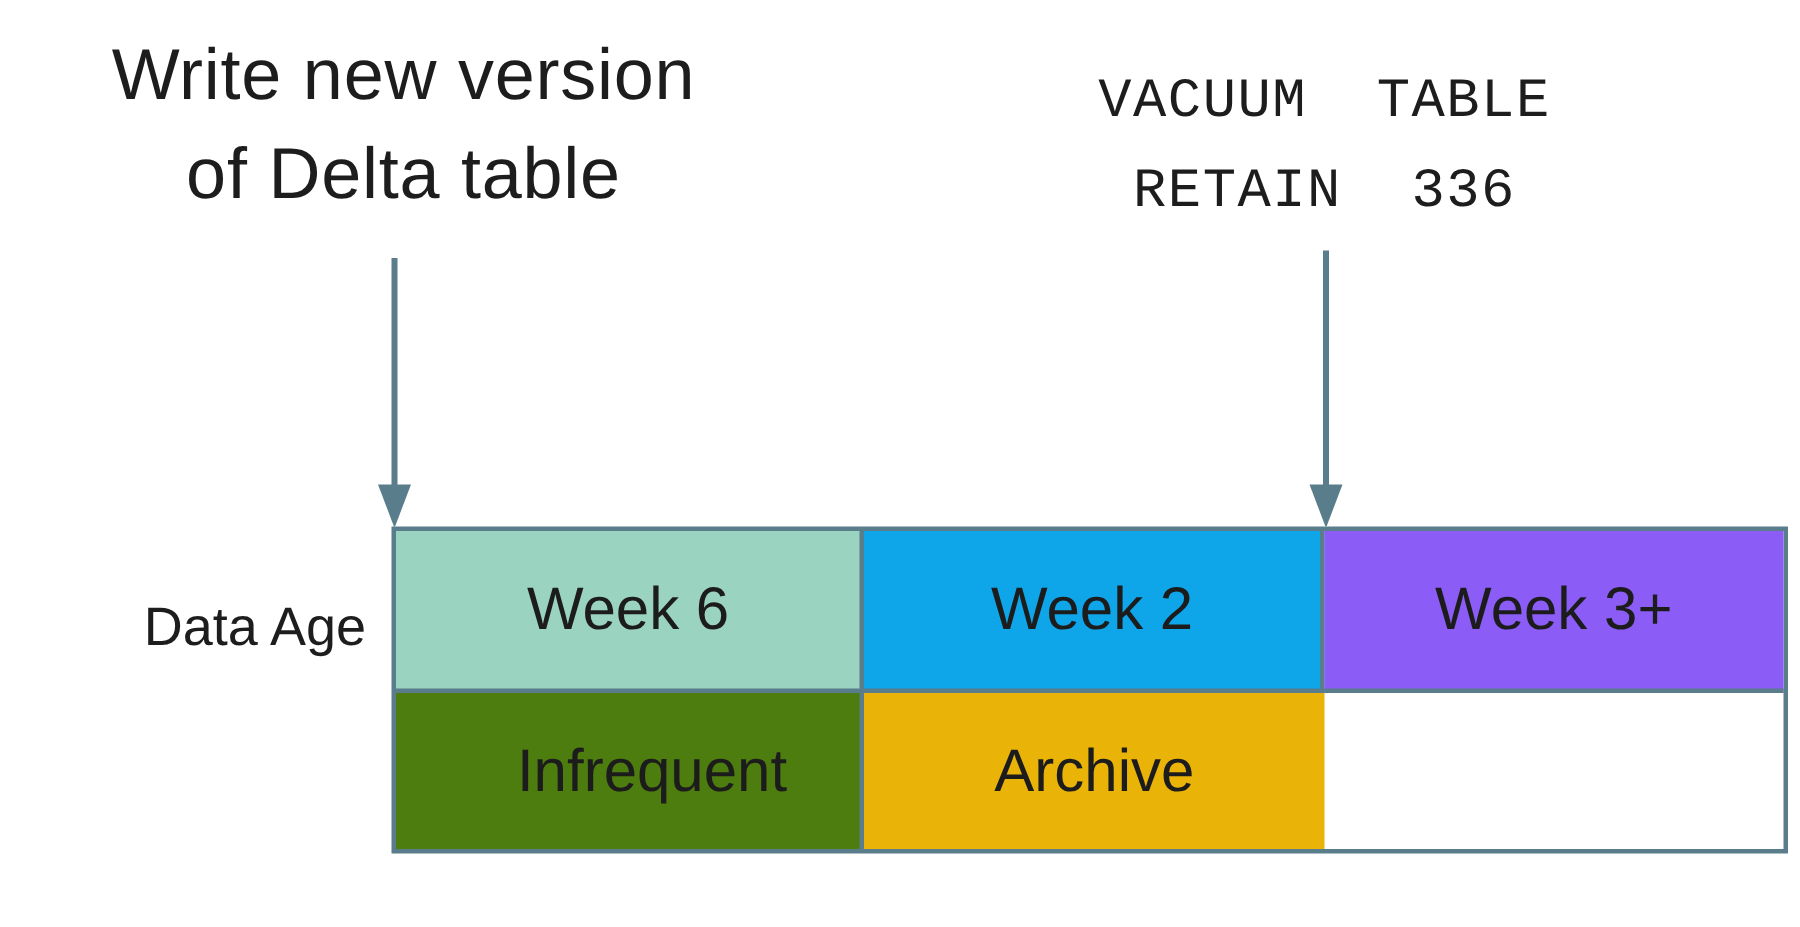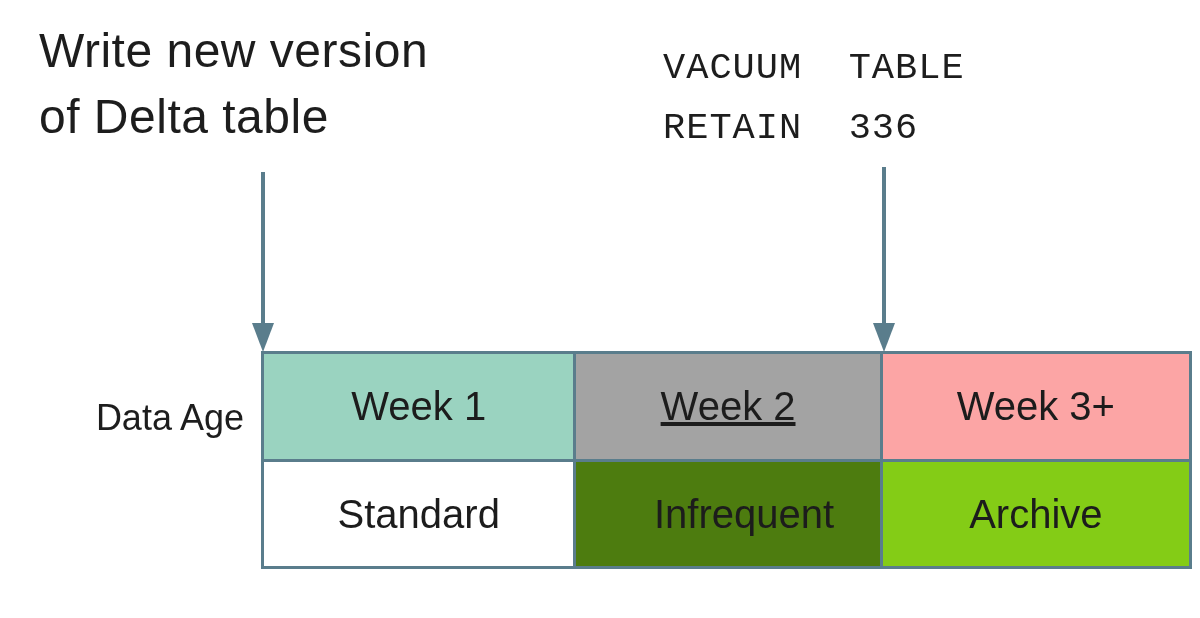--- a/index.html
+++ b/index.html
@@ -13,21 +13,21 @@
     height: 618px;
     background: #ffffff;
     font-family: "Liberation Sans", sans-serif;
     color: #1d1d1d;
     overflow: hidden;
   }
 
   
   .annotation {
     position: absolute;
-    text-align: left;
+    text-align: center;
     white-space: pre-wrap;
     color: #1d1d1d;
   }
   .annotation-write {
     left: 39px;
     top: 18px;
     width: 460px;
     font-size: 48px;
     line-height: 66px;
     font-weight: 500;
@@ -123,21 +123,20 @@
   </div>
 
   <div class="arrow arrow-right">
     <div class="arrow-shaft"></div>
     <div class="arrow-head"></div>
   </div>
 
   <div class="row-label row-label-data-age">Data Age</div>
 
   <div class="lifecycle-table">
-    <div class="cell top-row" style="background-color: rgb(154, 211, 192);">Week 1</div>
-    <div class="cell top-row" style="background-color: #a3a3a3; text-decoration: underline;">Week 2</div>
-    <div class="cell top-row last-col" style="background-color: #fca5a5;">Week 3+</div>
-    <div class="cell" style="background-color: rgb(255, 255, 255);">Standard</div>
+    <div class="cell top-row" style="background-color: rgb(154, 211, 192);">Week 6</div>
+    <div class="cell top-row" style="background-color: #0ea5e9;">Week 2</div>
+    <div class="cell top-row last-col" style="background-color: #8b5cf6;">Week 3+</div>
     <div class="cell" style="background-color: #4d7c0f; padding-left: 32px;">Infrequent</div>
-    <div class="cell last-col" style="background-color: #84cc16;">Archive</div>
+    <div class="cell last-col" style="background-color: #eab308;">Archive</div>
   </div>
 
 </div>
 
 </body></html>

